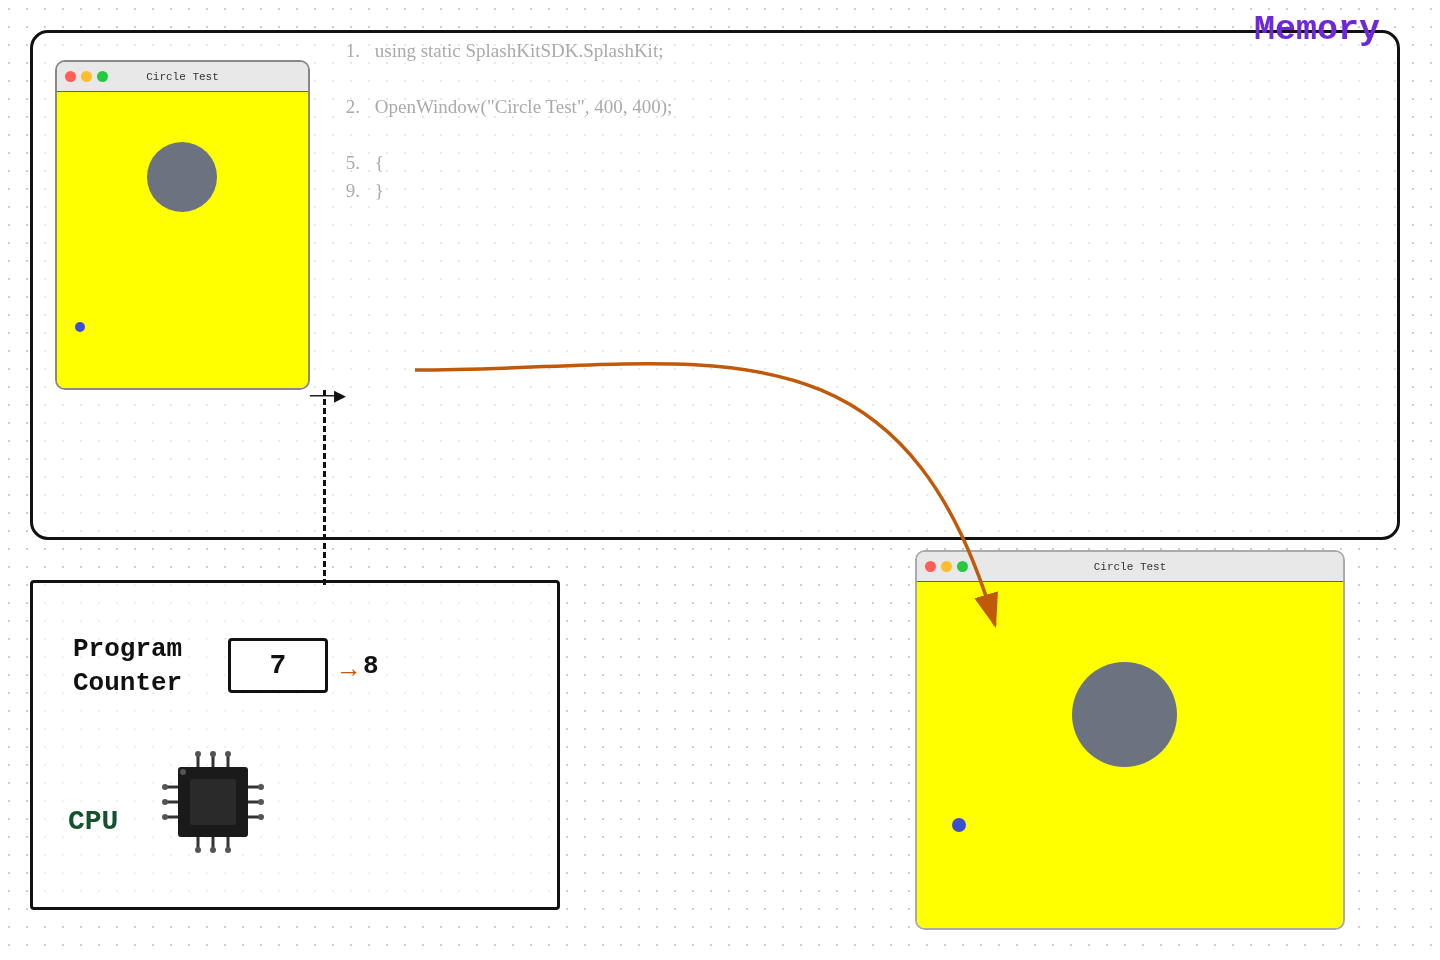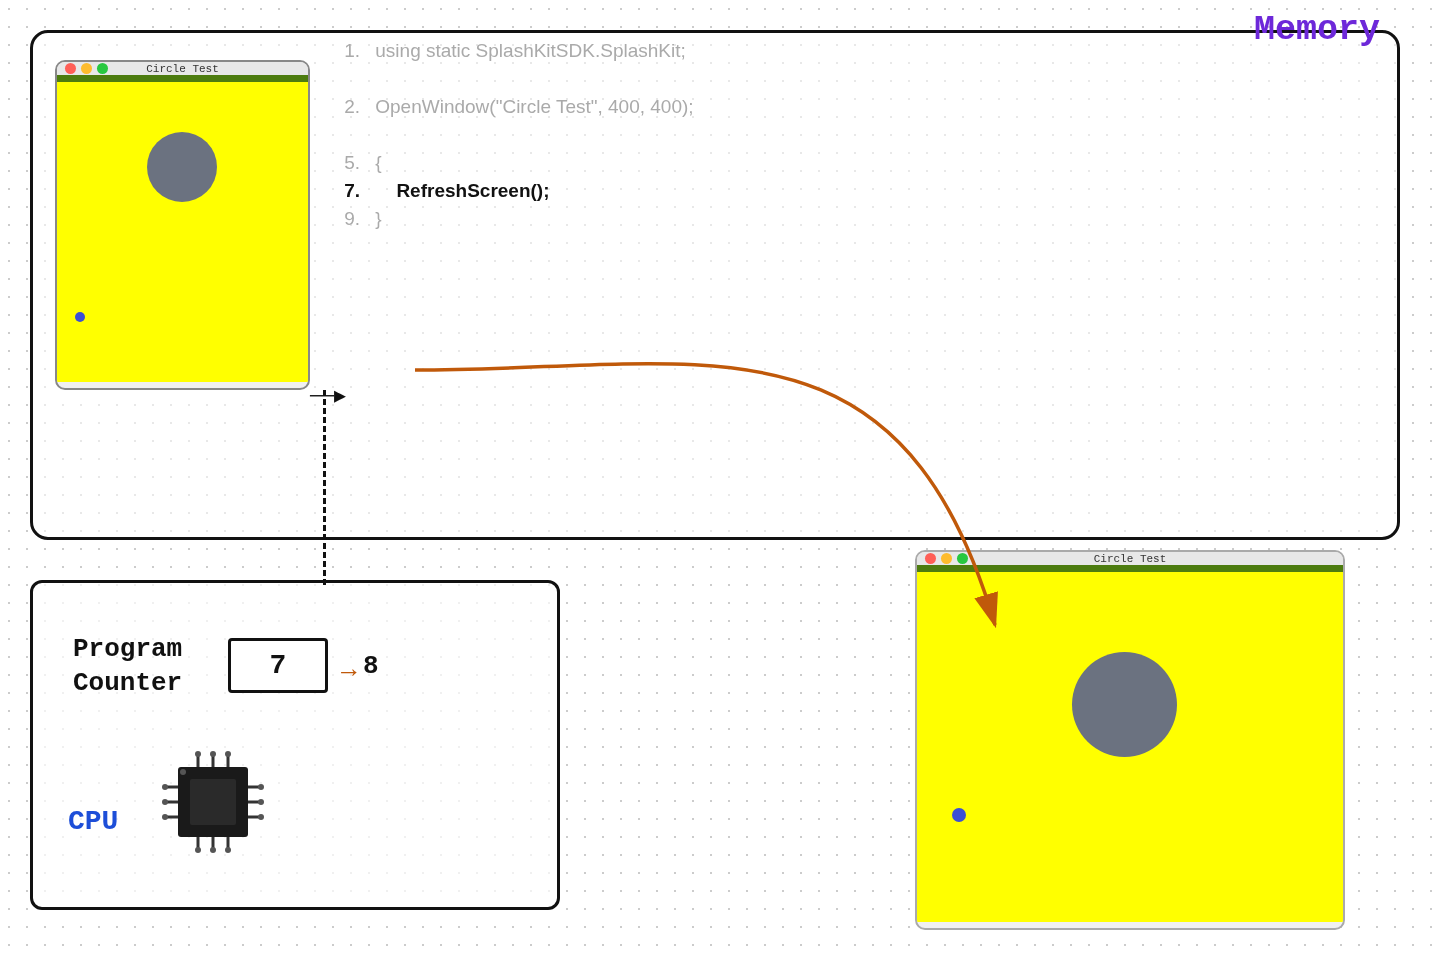--- a/index.html
+++ b/index.html
@@ -52,21 +52,21 @@
       position: absolute;
       top: 40px;
       left: 330px;
       z-index: 10;
     }
 
     .code-line {
       font-size: 19px;
       color: #aaa;
       margin-bottom: 6px;
-      font-family: Liberation Sans, sans-serif;
+      font-family: Liberation Serif, serif;
       white-space: pre;
     }
 
     .code-line.active {
       color: #111;
       font-weight: bold;
     }
 
     .code-line .line-num {
       display: inline-block;
@@ -84,22 +84,22 @@
       height: 330px;
       border: 2px solid #888;
       border-radius: 10px;
       background: #f0f0f0;
       z-index: 10;
       overflow: hidden;
     }
 
     .mini-window-titlebar {
       background: #e8e8e8;
-      height: 20px;
-      border-bottom: 7px solid #4d7c0f;
+      height: 30px;
+      border-bottom: 1px solid #4d7c0f;
       display: flex;
       align-items: center;
       padding: 0 8px;
       gap: 5px;
       position: relative;
     }
 
     .titlebar-btn {
       width: 11px;
       height: 11px;
@@ -180,21 +180,21 @@
     }
 
     
     .cpu-panel {
       position: absolute;
       bottom: 50px;
       left: 30px;
       width: 530px;
       height: 330px;
       border: 3px solid #111;
-      border-radius: 12px;
+      border-radius: 4px;
       background: rgba(255,255,255,0.7);
       z-index: 5;
     }
 
     .program-counter-label {
       position: absolute;
       top: 50px;
       left: 40px;
       font-size: 26px;
       font-weight: bold;
@@ -241,21 +241,21 @@
       z-index: 10;
     }
 
     
     .cpu-label {
       position: absolute;
       bottom: 70px;
       left: 35px;
       font-size: 28px;
       font-weight: bold;
-      color: #1d4ed8;
+      color: #14532d;
       z-index: 10;
     }
 
     
     .cpu-chip {
       position: absolute;
       bottom: 35px;
       left: 115px;
       z-index: 10;
     }
@@ -316,21 +316,20 @@
     <div class="dot-blue-top"></div>
   </div>
 </div>
 
 <div class="code-lines">
   <div class="code-line"><span class="line-num">1.</span> using static SplashKitSDK.SplashKit;</div>
   <div class="code-line">&nbsp;</div>
   <div class="code-line"><span class="line-num">2.</span> OpenWindow("Circle Test", 400, 400);</div>
   <div class="code-line">&nbsp;</div>
   <div class="code-line"><span class="line-num">5.</span> {</div>
-  <div class="code-line active"><span class="line-num">7.</span>     RefreshScreen();</div>
   <div class="code-line"><span class="line-num">9.</span> }</div>
 </div>
 
 <div class="line7-arrow">──▶</div>
 
 <div class="dashed-line"></div>
 
 <div class="cpu-panel">
   <div class="program-counter-label">Program<br>Counter</div>
   <div class="pc-box">7</div>

